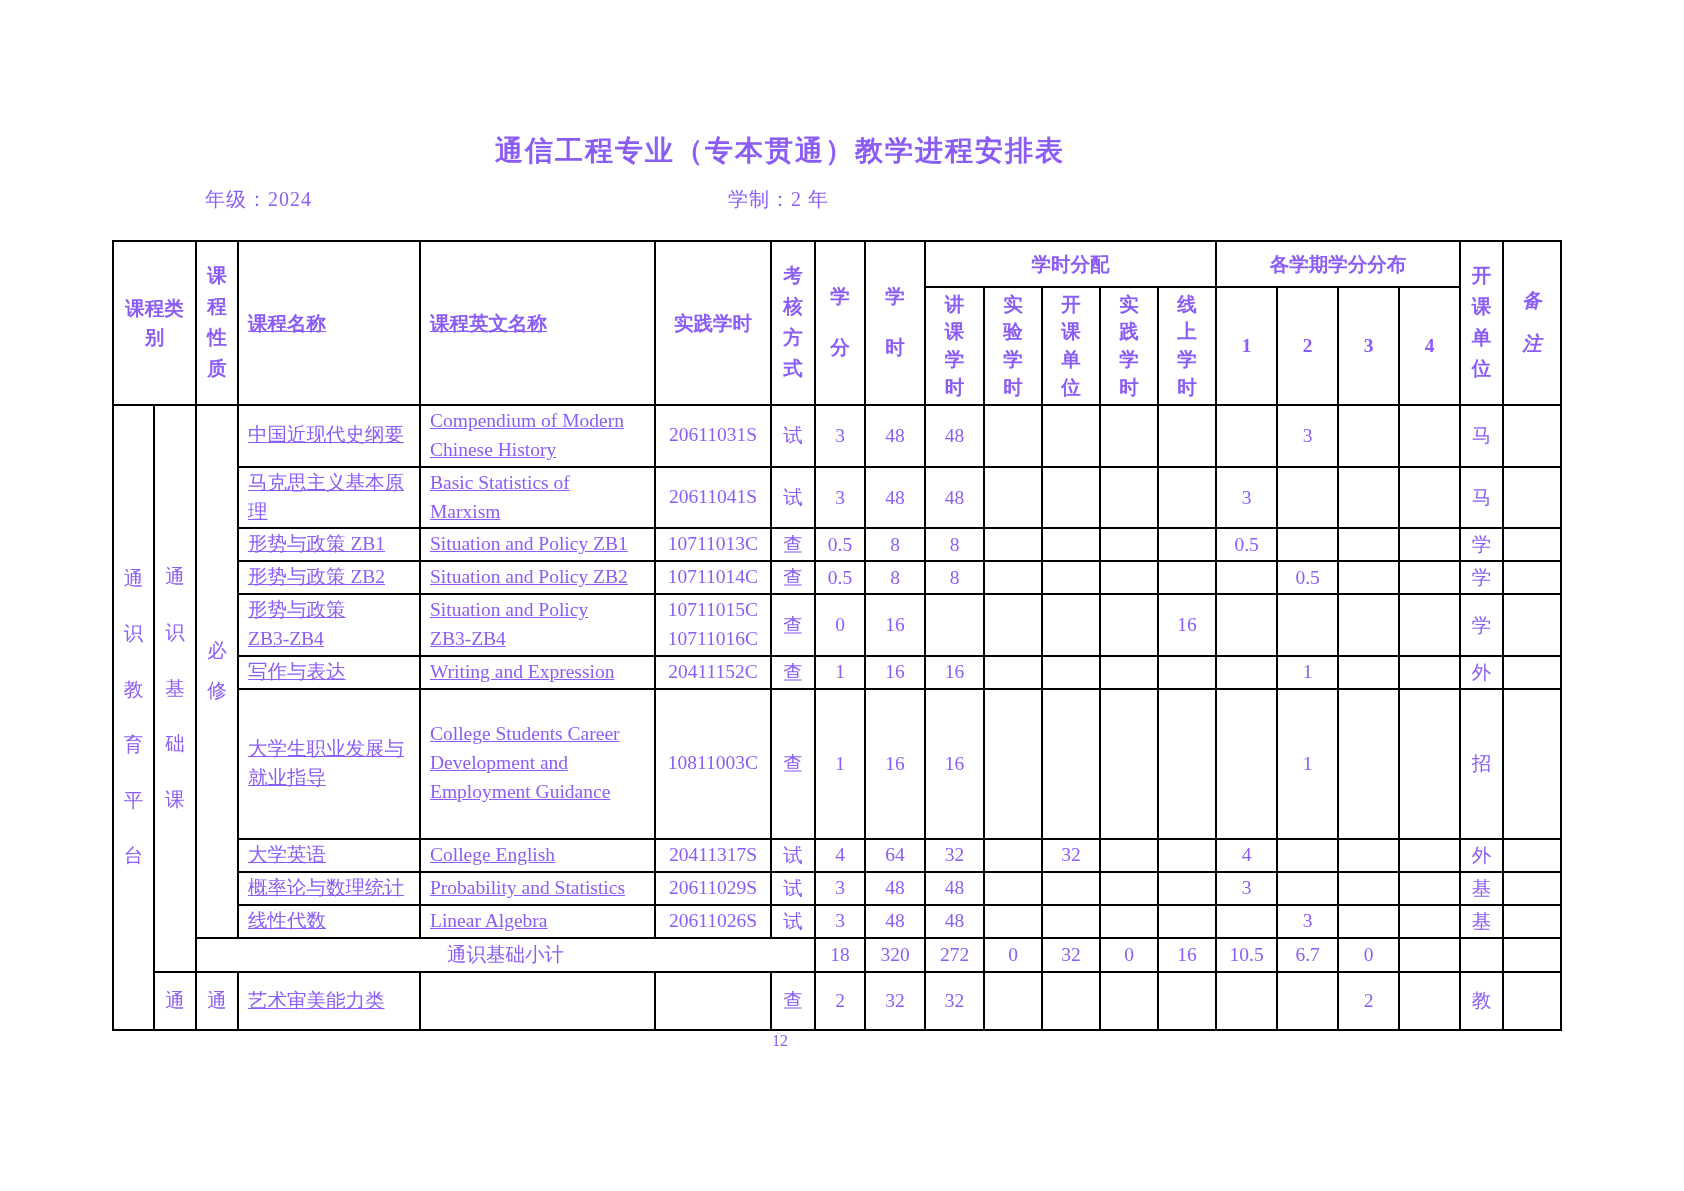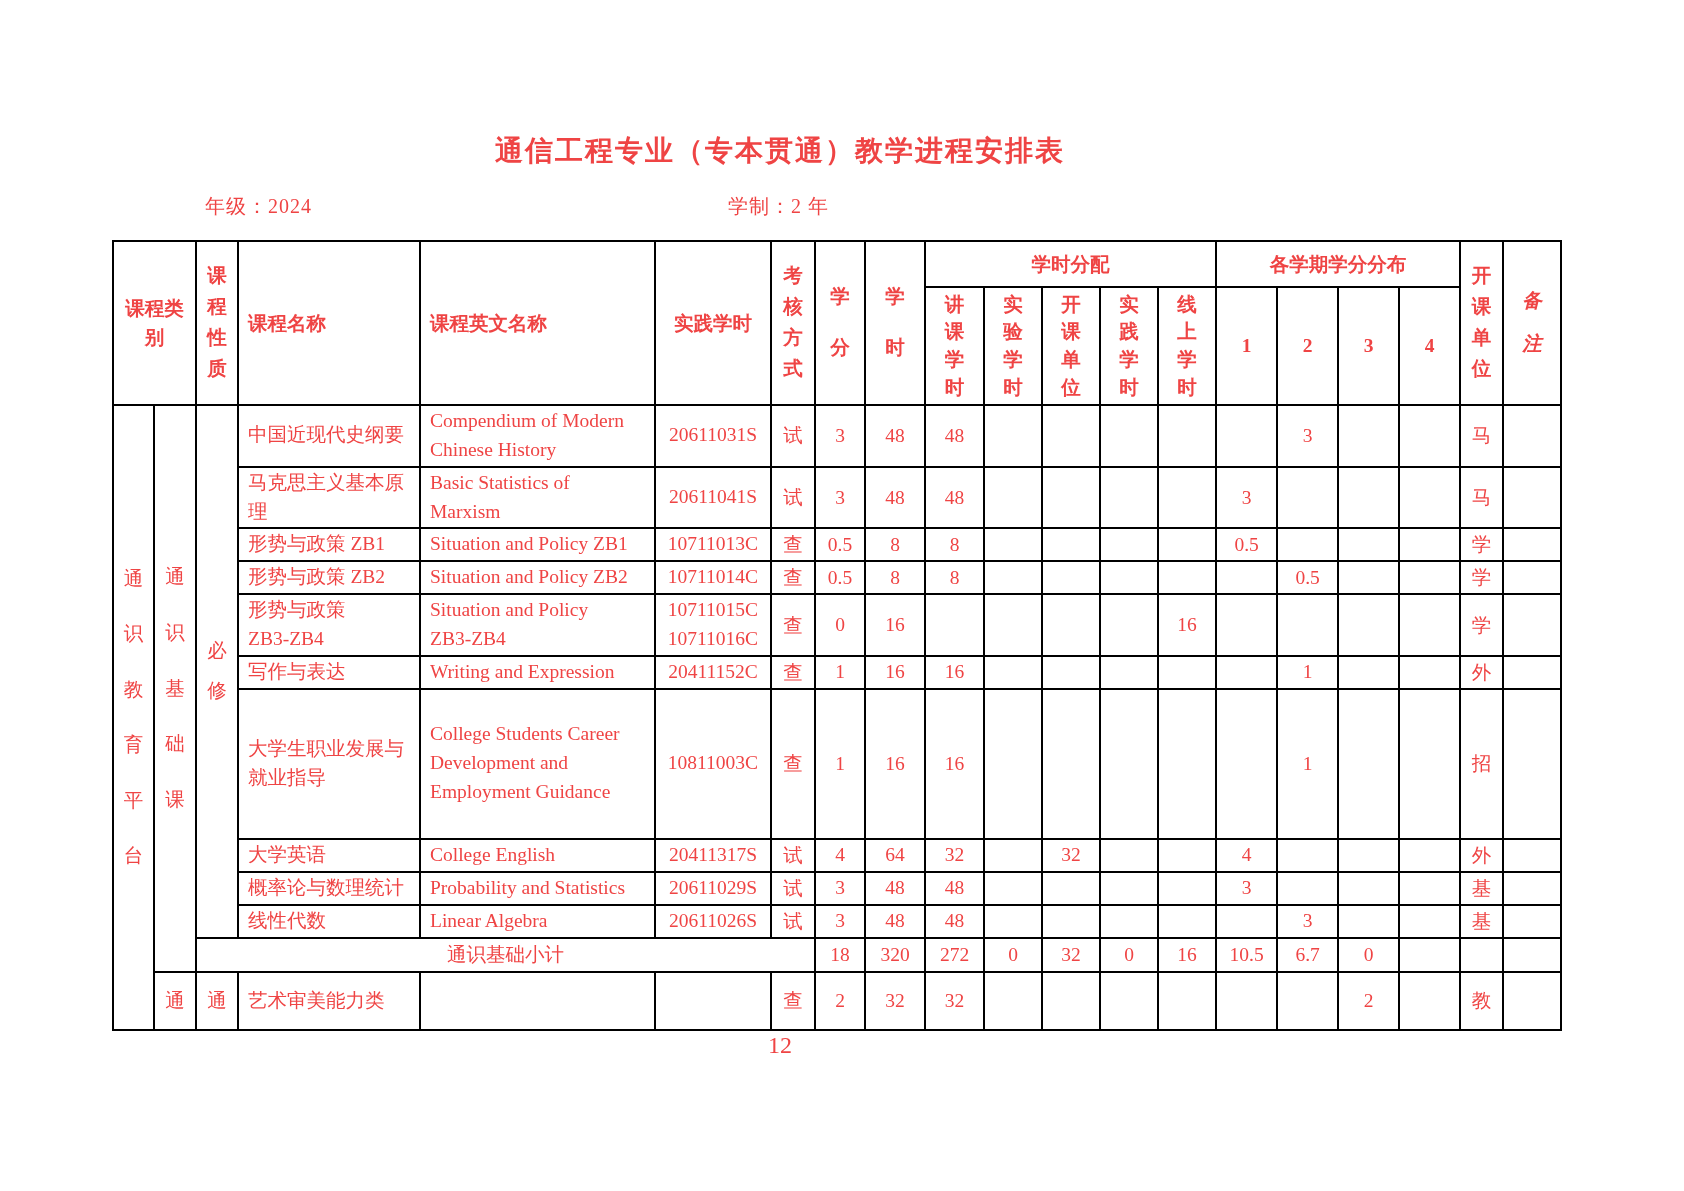--- a/index.html
+++ b/index.html
@@ -1,48 +1,48 @@
 <!DOCTYPE html>
 <html><head>
 <meta charset="utf-8">
 <style>
   html,body{margin:0;padding:0;background:#ffffff;}
   .page{
     position:relative;width:1684px;height:1191px;background:#fff;
-    font-family:"Liberation Serif","DejaVu Serif",serif;color:#ef4444;overflow:hidden;
+    font-family:"Liberation Serif","DejaVu Serif",serif;color:#8b5cf6;overflow:hidden;
   }
   .title{
     position:absolute;top:132px;left:0;width:1560px;text-align:center;
     font-size:28px;font-weight:bold;letter-spacing:2px;
   }
-  .meta{position:absolute;top:193px;font-size:20px;letter-spacing:1px;}
+  .meta{position:absolute;top:186px;font-size:20px;letter-spacing:1px;}
   .meta-grade{left:205px;}
   .meta-duration{left:728px;}
   table{
     position:absolute;top:240px;left:112px;width:1448px;
     border-collapse:collapse;table-layout:fixed;
   }
   td,th{
     border:2px solid #000;padding:1px 3px;text-align:center;vertical-align:middle;
     font-size:19.5px;font-weight:normal;overflow:hidden;
   }
   th{font-weight:bold;}
-  .left{text-align:left;padding-left:9px;padding-right:9px;}
+  .left{text-align:left;padding-left:9px;padding-right:9px;text-decoration:underline;}
   .ml{white-space:pre-line;line-height:1.48;}
   
   .v{display:inline-block;width:1.12em;word-break:break-all;text-align:center;}
   .lh14{line-height:1.42;}
   .lh15{line-height:1.58;}
   .lh22{line-height:2.2;font-style:italic;}
   .lh26{line-height:2.6;}
   .vp{line-height:2.85;}
   .vn{line-height:2.05;}
   .wh{display:inline-block;width:3.3em;line-height:1.5;}
   .b{font-weight:normal;}
-  .pagenum{position:absolute;top:1032px;left:0;width:1560px;text-align:center;font-size:24px;}
+  .pagenum{position:absolute;top:1032px;left:0;width:1560px;text-align:center;font-size:16px;}
 </style>
 </head>
 <body>
 
 <div class="page">
 
   <div class="title">通信工程专业（专本贯通）教学进程安排表</div>
   <div class="meta meta-grade">年级：2024</div>
   <div class="meta meta-duration">学制：2 年</div>
 

